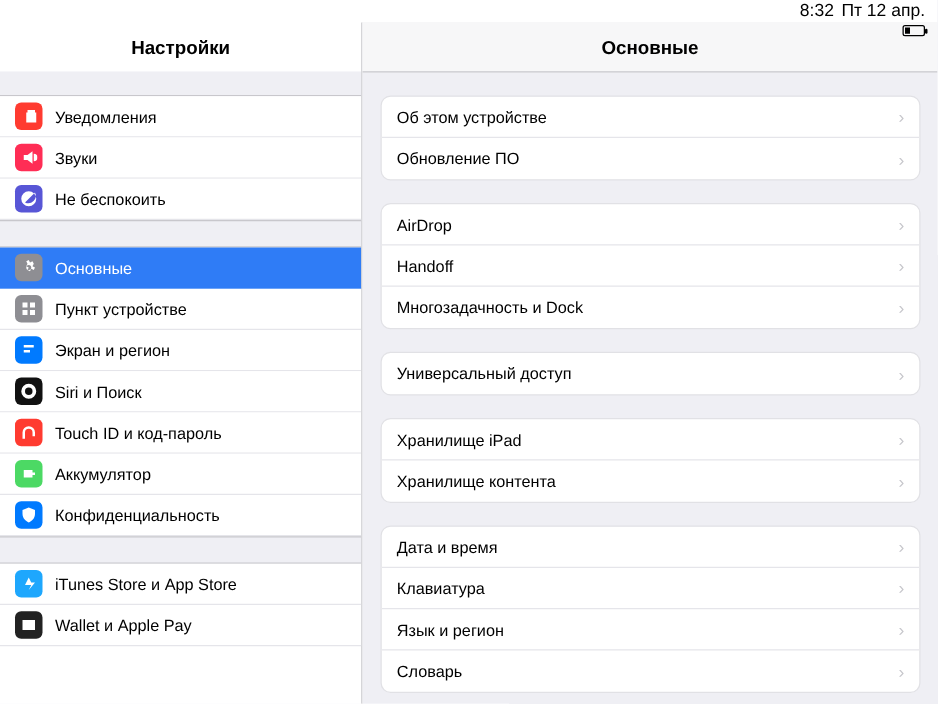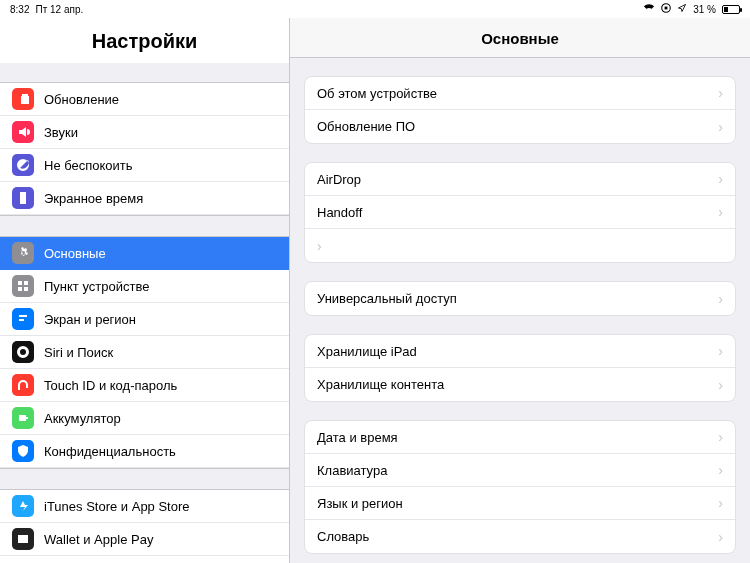--- a/index.html
+++ b/index.html
@@ -8,45 +8,46 @@
     background: #fff;
     width: 750px;
     height: 563px;
     overflow: hidden;
     font-size: 13px;
     color: #000;
   }
   .statusbar {
     height: 18px;
     display: flex;
-    align-items: center;
+    align-items: flex-end;
     justify-content: space-between;
     padding: 0 10px;
-    font-size: 10px;
+    font-size: 14px;
     color: #000;
+    flex-direction: column;
   }
   .statusbar .left, .statusbar .right { display: flex; align-items: center; gap: 6px; }
   .battery {
     width: 18px; height: 9px; border: 1px solid #000; border-radius: 2px; position: relative;
   }
   .battery::after { content: ""; position: absolute; right: -3px; top: 2px; width: 2px; height: 4px; background: #000; border-radius: 1px; }
   .battery .fill { position: absolute; left: 1px; top: 1px; bottom: 1px; width: 24%; background: #000; }
 
   .container { display: flex; height: 545px; }
 
   .sidebar {
     width: 290px;
     border-right: 1px solid #c8c7cc;
     display: flex; flex-direction: column;
     background: #fff;
   }
   .sidebar-header {
     text-align: center;
     font-weight: 600;
-    font-size: 20px;
+    font-size: 15px;
     padding: 12px 10px 10px;
   }
   .sidebar-list { overflow-y: auto; flex: 1; }
   .group-gap { height: 22px; background: #efeff4; border-top: 1px solid #c8c7cc; border-bottom: 1px solid #c8c7cc; }
   .group-gap.first { border-top: none; height: 20px; }
   .s-row {
     display: flex; align-items: center;
     height: 33px;
     padding: 0 12px;
     border-bottom: 1px solid #e5e5ea;
@@ -144,45 +145,37 @@
   <div class="sidebar">
     <div class="sidebar-header">Настройки</div>
     <div class="sidebar-list" id="sidebar-list">
         <div class="group-gap first"></div>
         <div class="s-row">
           <div class="icon-box ic-notify">
             <svg viewBox="0 0 14 14">
               <path d="M6 2h6v10H6zM5 4h1v8H5zM12 4h1v8h-1z"></path>
             </svg>
           </div>
-          <span class="label">Обновление</span>
+          <span class="label">Уведомления</span>
         </div>
         <div class="s-row">
           <div class="icon-box ic-sound">
             <svg viewBox="0 0 14 14">
               <path d="M3 5h3l4-3v10l-4-3H3zM11 4a3 3 0 0 1 0 6z"></path>
             </svg>
           </div>
           <span class="label">Звуки</span>
         </div>
         <div class="s-row">
           <div class="icon-box ic-dnd">
             <svg viewBox="0 0 14 14">
               <path d="M7 1a6 6 0 1 0 0 12 6 6 0 0 0 0-12zm-3 9l8-8a6 6 0 0 1-8 8z"></path>
             </svg>
           </div>
           <span class="label">Не беспокоить</span>
-        </div>
-        <div class="s-row">
-          <div class="icon-box ic-screentime">
-            <svg viewBox="0 0 14 14">
-              <path d="M4 1h6v12H4zM5 2h4v9H5z"></path>
-            </svg>
-          </div>
-          <span class="label">Экранное время</span>
         </div>
         <div class="group-gap"></div>
         <div class="s-row selected">
           <div class="icon-box ic-general">
             <svg viewBox="0 0 14 14">
               <path d="M7 1l1 2 2-1 1 2-1 2 2 1-1 2-2-1-1 2-2-1 1-2-2-1 1-2-1-2 2-1zM7 5a2 2 0 1 0 0 4 2 2 0 0 0 0-4z"></path>
             </svg>
           </div>
           <span class="label">Основные</span>
         </div>
@@ -269,20 +262,21 @@
         <div class="d-group">
           <div class="d-row">
             <span class="dlabel">AirDrop</span>
             <span class="chev">›</span>
           </div>
           <div class="d-row">
             <span class="dlabel">Handoff</span>
             <span class="chev">›</span>
           </div>
           <div class="d-row">
+            <span class="dlabel">Многозадачность и Dock</span>
             <span class="chev">›</span>
           </div>
         </div>
         <div class="d-group">
           <div class="d-row">
             <span class="dlabel">Универсальный доступ</span>
             <span class="chev">›</span>
           </div>
         </div>
         <div class="d-group">

